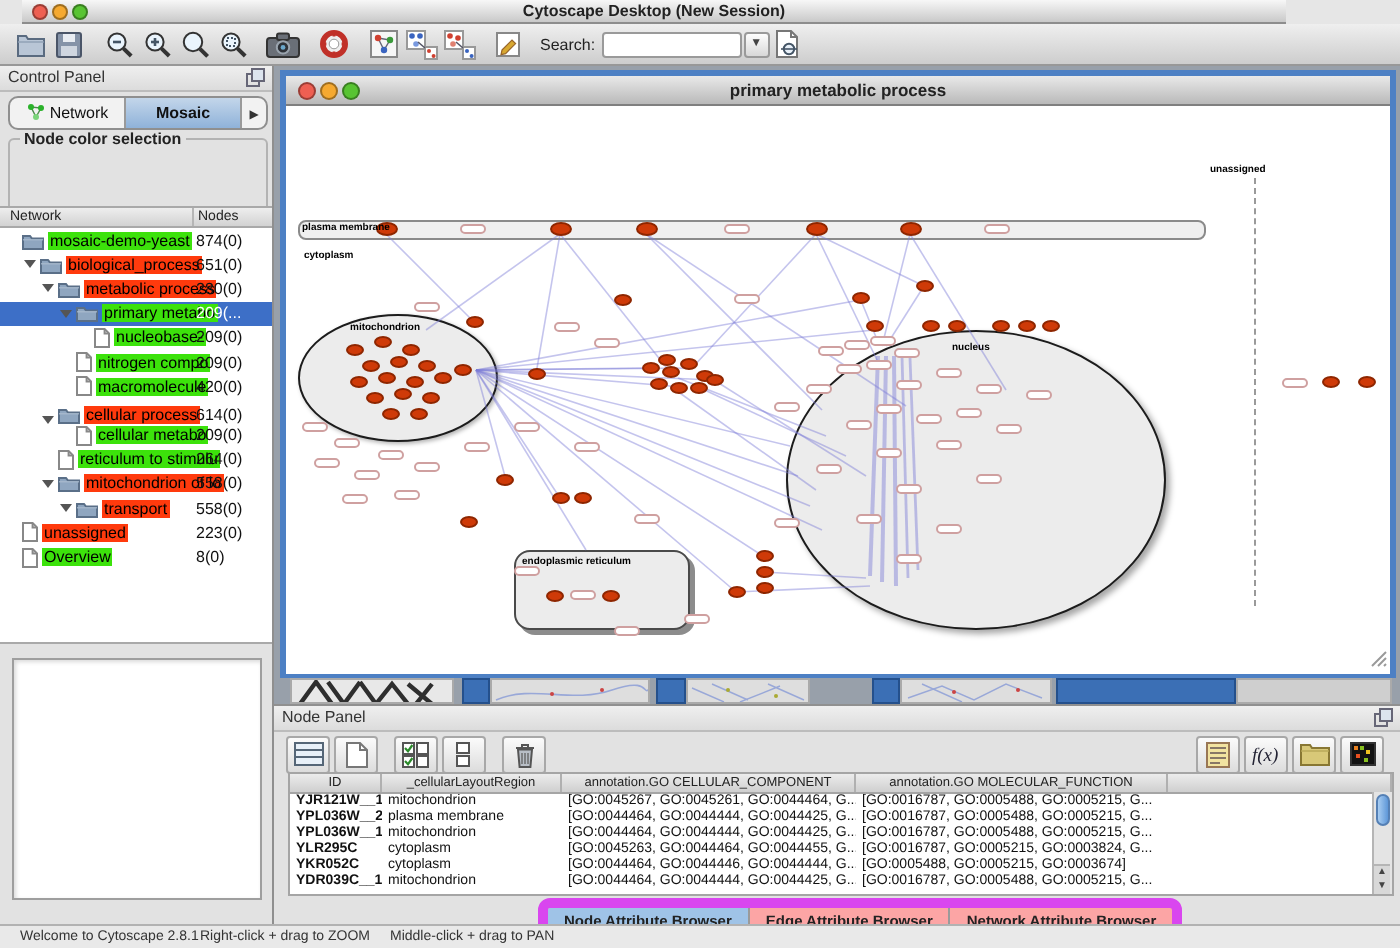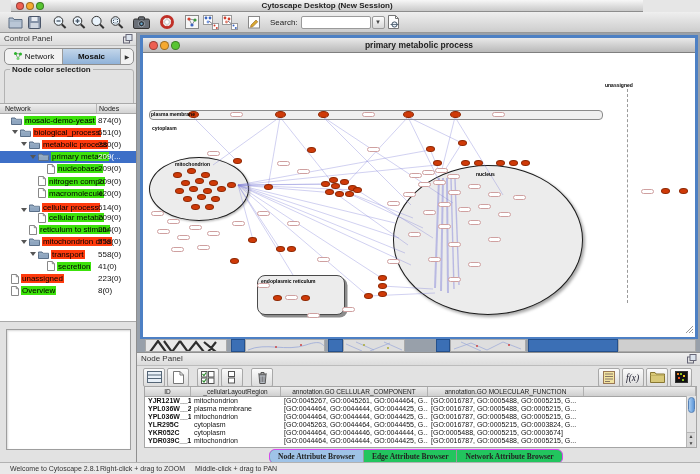--- a/index.html
+++ b/index.html
@@ -116,22 +116,22 @@
   .dth{font-size:6.5px;color:#222;text-align:center;overflow:hidden;white-space:nowrap;
     border-right:1px solid #b0b0b0;box-sizing:border-box;line-height:9px;}
   .dtr{display:flex;height:8px;}
   .dtd{font-size:7px;line-height:8px;overflow:hidden;white-space:nowrap;box-sizing:border-box;padding-left:3px;}
   .dtd.b{font-weight:bold;}
   .vscroll{position:absolute;right:0;top:9px;bottom:0;width:9px;background:#e4e4e4;border-left:1px solid #b5b5b5;}
   .vthumb{position:absolute;left:1px;top:1px;width:7px;height:16px;border-radius:4px;
     background:linear-gradient(90deg,#a8cdf2,#5e97d8);border:0.5px solid #5580b5;box-sizing:border-box;}
   .varrows{position:absolute;left:0;bottom:0;width:8px;height:14px;font-size:5px;line-height:7px;
     text-align:center;color:#444;background:#d8d8d8;border-top:1px solid #b5b5b5;}
-  .dp-tabs{position:absolute;left:132px;top:96px;display:flex;border:1px solid #d946ef;border-radius:6px;
-    overflow:hidden;background:#22c55e;height:13px;font-family:Liberation Serif, serif;}
+  .dp-tabs{position:absolute;left:132px;top:96px;display:flex;border:5px solid #d946ef;border-radius:6px;
+    overflow:hidden;background:#fca5a5;height:13px;}
   .dp-tab{font-size:7.5px;font-weight:bold;color:#222;line-height:13px;padding:0 8px;
     border-right:1px solid #9a9a9a;white-space:nowrap;}
   .dp-tab:last-child{border-right:none;}
   .dp-tab.sel{background:#9fc3e7;}
   
   .status-bar{position:absolute;left:0;top:462px;width:700px;height:12px;background:#e9e9e9;
     border-top:1px solid #b2b2b2;box-sizing:border-box;}
   .status-bar span{position:absolute;top:2px;font-size:7px;color:#333;white-space:nowrap;}
 </style>
 </head>
@@ -409,31 +409,20 @@
           <div class="trow" style="padding-left: 30px;">
             <span class="tarrow"></span>
             <span class="ticon">
               <svg width="11" height="9">
                 <path d="M0.5 2 h3.5 l1 1.3 h5.5 v5.2 h-10z" fill="#8fa6c0" stroke="#5a6f88"></path>
                 <path d="M0.5 3.9 h10" stroke="#aabccf" stroke-width="0.6"></path>
               </svg>
             </span>
             <span class="tlabel lb-red">transport</span>
             <span class="tcount">558(0)</span>
-          </div>
-          <div class="trow" style="padding-left: 39px;">
-            <span class="tarrow hide"></span>
-            <span class="ticon">
-              <svg width="8" height="10">
-                <path d="M0.5 .5 h4.8 l2.2 2.2 v6.8 h-7z" fill="#fff" stroke="#888"></path>
-                <path d="M5.3 .5 v2.2 h2.2" fill="none" stroke="#888"></path>
-              </svg>
-            </span>
-            <span class="tlabel lb-green">secretion</span>
-            <span class="tcount">41(0)</span>
           </div>
           <div class="trow" style="padding-left: 3px;">
             <span class="tarrow hide"></span>
             <span class="ticon">
               <svg width="8" height="10">
                 <path d="M0.5 .5 h4.8 l2.2 2.2 v6.8 h-7z" fill="#fff" stroke="#888"></path>
                 <path d="M5.3 .5 v2.2 h2.2" fill="none" stroke="#888"></path>
               </svg>
             </span>
             <span class="tlabel lb-red">unassigned</span>

